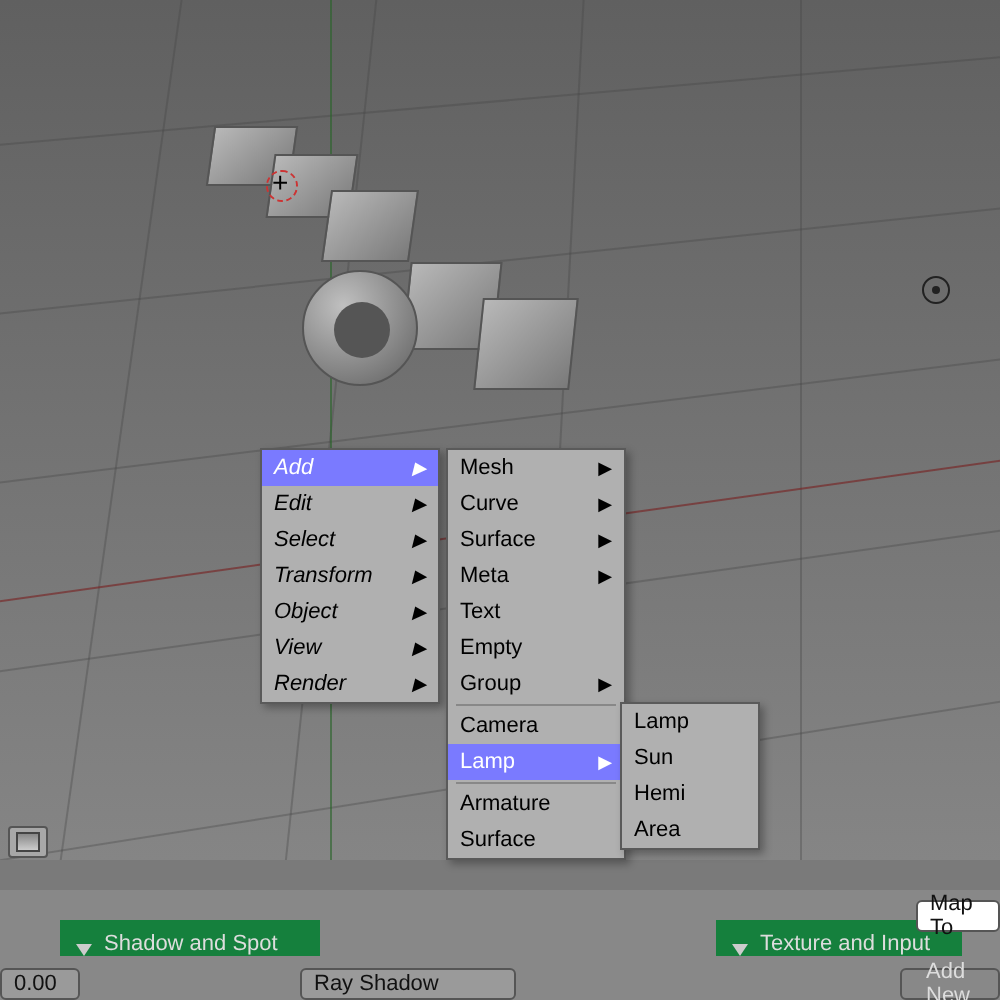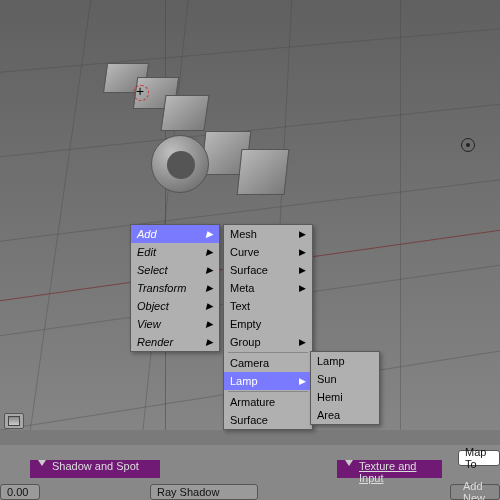--- a/index.html
+++ b/index.html
@@ -28,23 +28,23 @@
 .menu1 { left: 130px; top: 224px; width: 90px; font-style: italic; }
 .menu2 { left: 223px; top: 224px; width: 90px; }
 .menu3 { left: 310px; top: 351px; width: 70px; }
 .mi { padding: 3px 6px; display: flex; justify-content: space-between; align-items: center; color: #000; cursor: default; }
 .mi.hl { background: #7a7aff; color: #fff; }
 .arr { font-size: 9px; }
 .sep { height: 1px; background: #888; margin: 1px 4px; }
 .iconbar { position: absolute; left: 4px; top: 413px; width: 20px; height: 16px; background: #a8a8a8; border: 1px solid #555; border-radius: 2px; display: flex; align-items: center; justify-content: center; }
 .iconbar::after { content: ""; width: 10px; height: 8px; background: linear-gradient(180deg,#888,#ccc); border: 1px solid #444; }
 .bottombar { position: absolute; top: 445px; width: 500px; height: 55px; background: #888; }
-.panelhdr { position: absolute; top: 460px; height: 18px; background: #701a75; display: flex; align-items: flex-start; padding: 0 8px; color: #ddd; font-size: 10px; }
+.panelhdr { position: absolute; top: 460px; height: 18px; background: #15803d; display: flex; align-items: flex-end; padding: 0 8px; color: #ddd; font-size: 10px; }
 .ph1 { left: 30px; width: 130px; }
-.ph2 { left: 337px; width: 105px; text-decoration: underline; }
+.ph2 { left: 358px; width: 123px; }
 .tri { width: 0; height: 0; border-left: 4px solid transparent; border-right: 4px solid transparent; border-top: 6px solid #ccc; margin-right: 6px; }
 .btn { position: absolute; height: 16px; background: #9a9a9a; border: 1px solid #555; border-radius: 3px; display: flex; align-items: center; padding: 0 6px; font-size: 10px; color: #111; }
 .btn1 { left: 0px; top: 484px; width: 40px; }
 .btn2 { left: 150px; top: 484px; width: 108px; }
 .btn3 { left: 458px; top: 450px; width: 42px; background: #ffffff; }
 .btn4 { left: 450px; top: 484px; width: 50px; background: #888; color: #ddd; padding-left: 12px; }
 </style>
 </head>
 <body>
 

